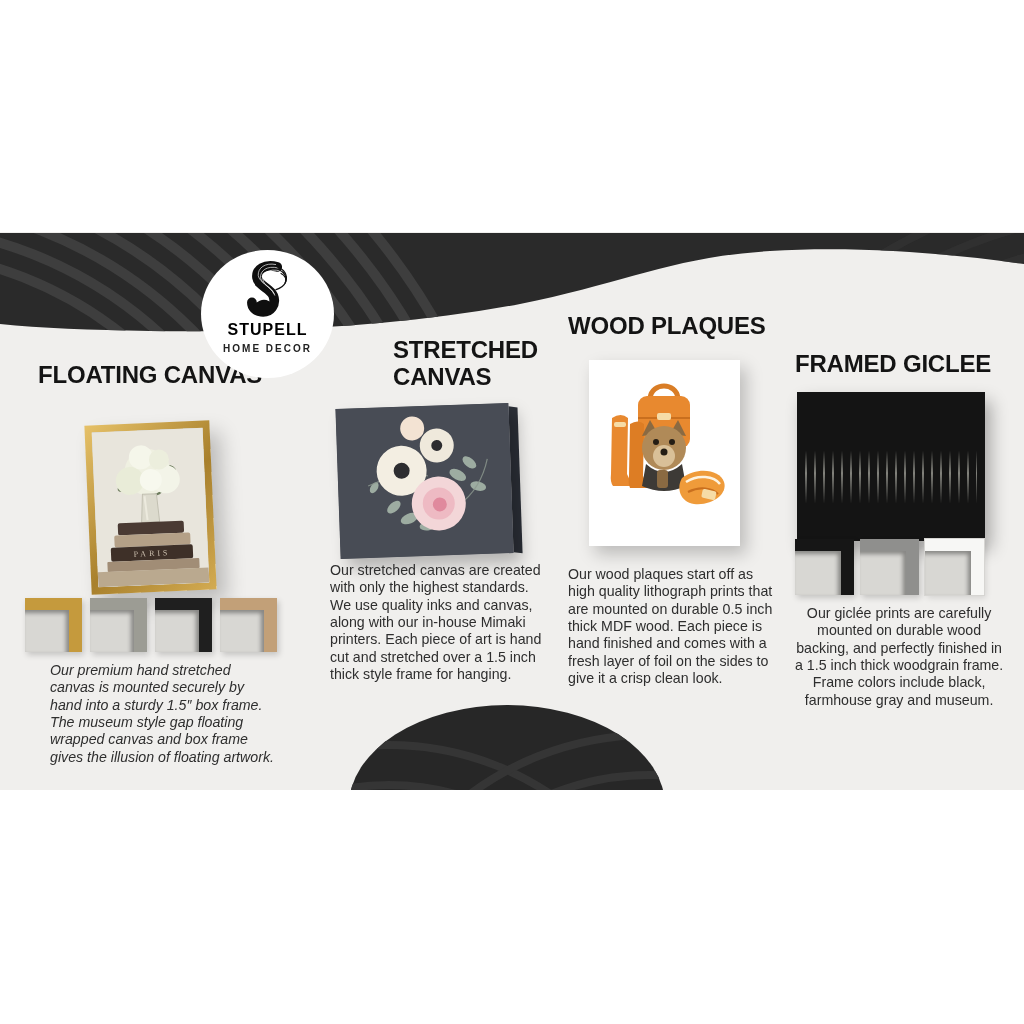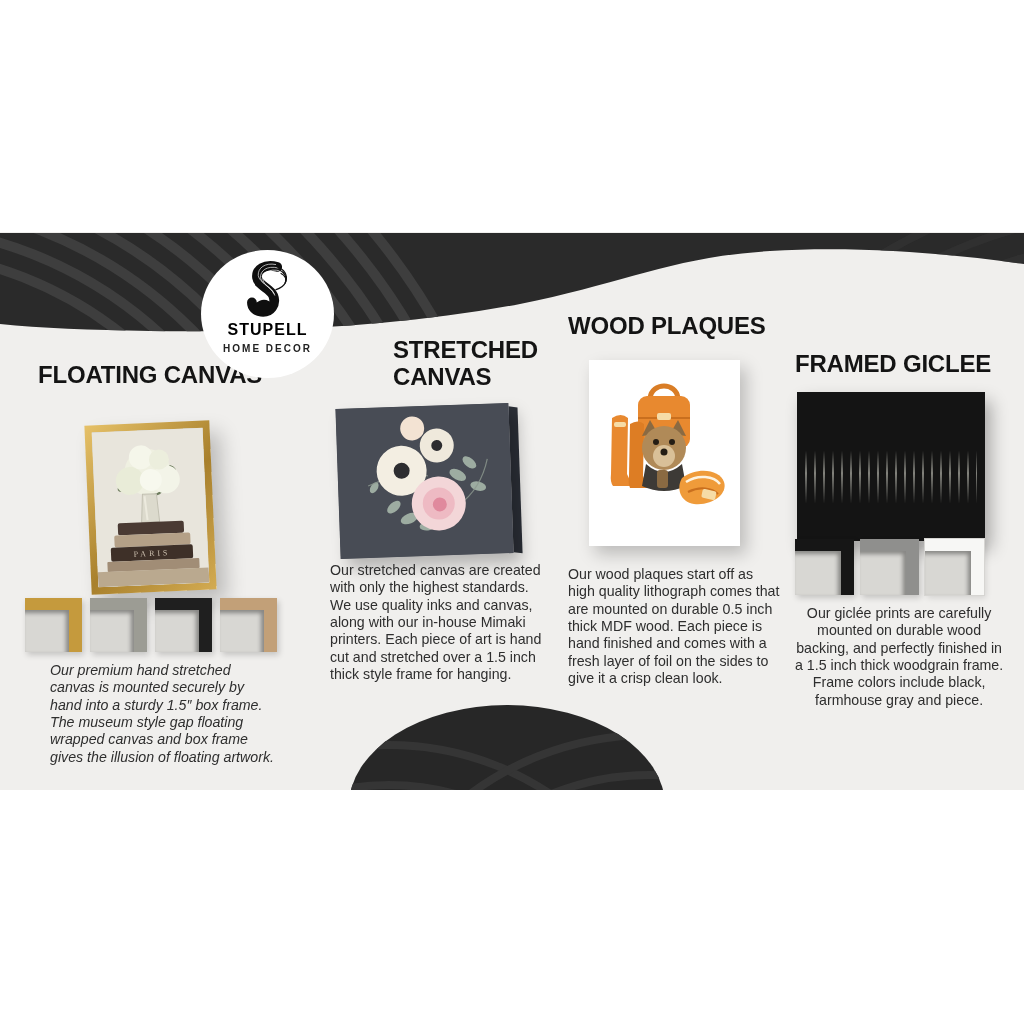--- a/index.html
+++ b/index.html
@@ -268,21 +268,21 @@
           <path d="M88,112 C104,100 126,104 130,116 C134,128 118,140 100,138 C86,136 82,122 88,112 Z" fill="#ef9b3a"></path>
           <path d="M92,116 C104,108 120,110 126,118" stroke="#fdf3e0" stroke-width="2.5" fill="none"></path>
           <path d="M94,126 C106,120 118,122 124,128" stroke="#c96f1e" stroke-width="2" fill="none"></path>
           <rect x="108" y="124" width="14" height="9" rx="2" fill="#f6dca6" transform="rotate(12 115 128)"></rect>
         </g>
       </svg>
     </div>
 
     <div class="body-text" style="left:568px; top:334px;">
       <div>Our wood plaques start off as</div>
-      <div>high quality lithograph comes that</div>
+      <div>high quality lithograph prints that</div>
       <div>are mounted on durable 0.5 inch</div>
       <div>thick MDF wood. Each piece is</div>
       <div>hand finished and comes with a</div>
       <div>fresh layer of foil on the sides to</div>
       <div>give it a crisp clean look.</div>
     </div>
 
     <div class="col-title" style="left:795px; top:118px;">
       <div>FRAMED GICLEE</div>
     </div>
@@ -302,21 +302,21 @@
           <div class="swatch-canvas"></div>
         </div>
     </div>
 
     <div class="body-text" style="left:795px; top:373px;text-align:center;">
       <div>Our giclée prints are carefully</div>
       <div>mounted on durable wood</div>
       <div>backing, and perfectly finished in</div>
       <div>a 1.5 inch thick woodgrain frame.</div>
       <div>Frame colors include black,</div>
-      <div>farmhouse gray and piece.</div>
+      <div>farmhouse gray and museum.</div>
     </div>
 
   </div>
 
   <div class="logo-circle">
     <svg width="58" height="62" viewBox="0 0 100 108" aria-hidden="true">
       <path d="M66,12 C44,6 29,17 31,31 C33,45 54,49 59,62 C65,77 55,92 38,90 C28,89 22,82 22,74" fill="none" stroke="#0f0f0f" stroke-width="17" stroke-linecap="round"></path>
       <ellipse cx="40" cy="82" rx="16" ry="12" fill="#0f0f0f" transform="rotate(-22 40 82)"></ellipse>
       <g fill="none" stroke="#ffffff" stroke-width="1.3" opacity="0.9">
         <path d="M64,8 C45,4 32,14 33,27 C35,40 55,45 60,58"></path>

